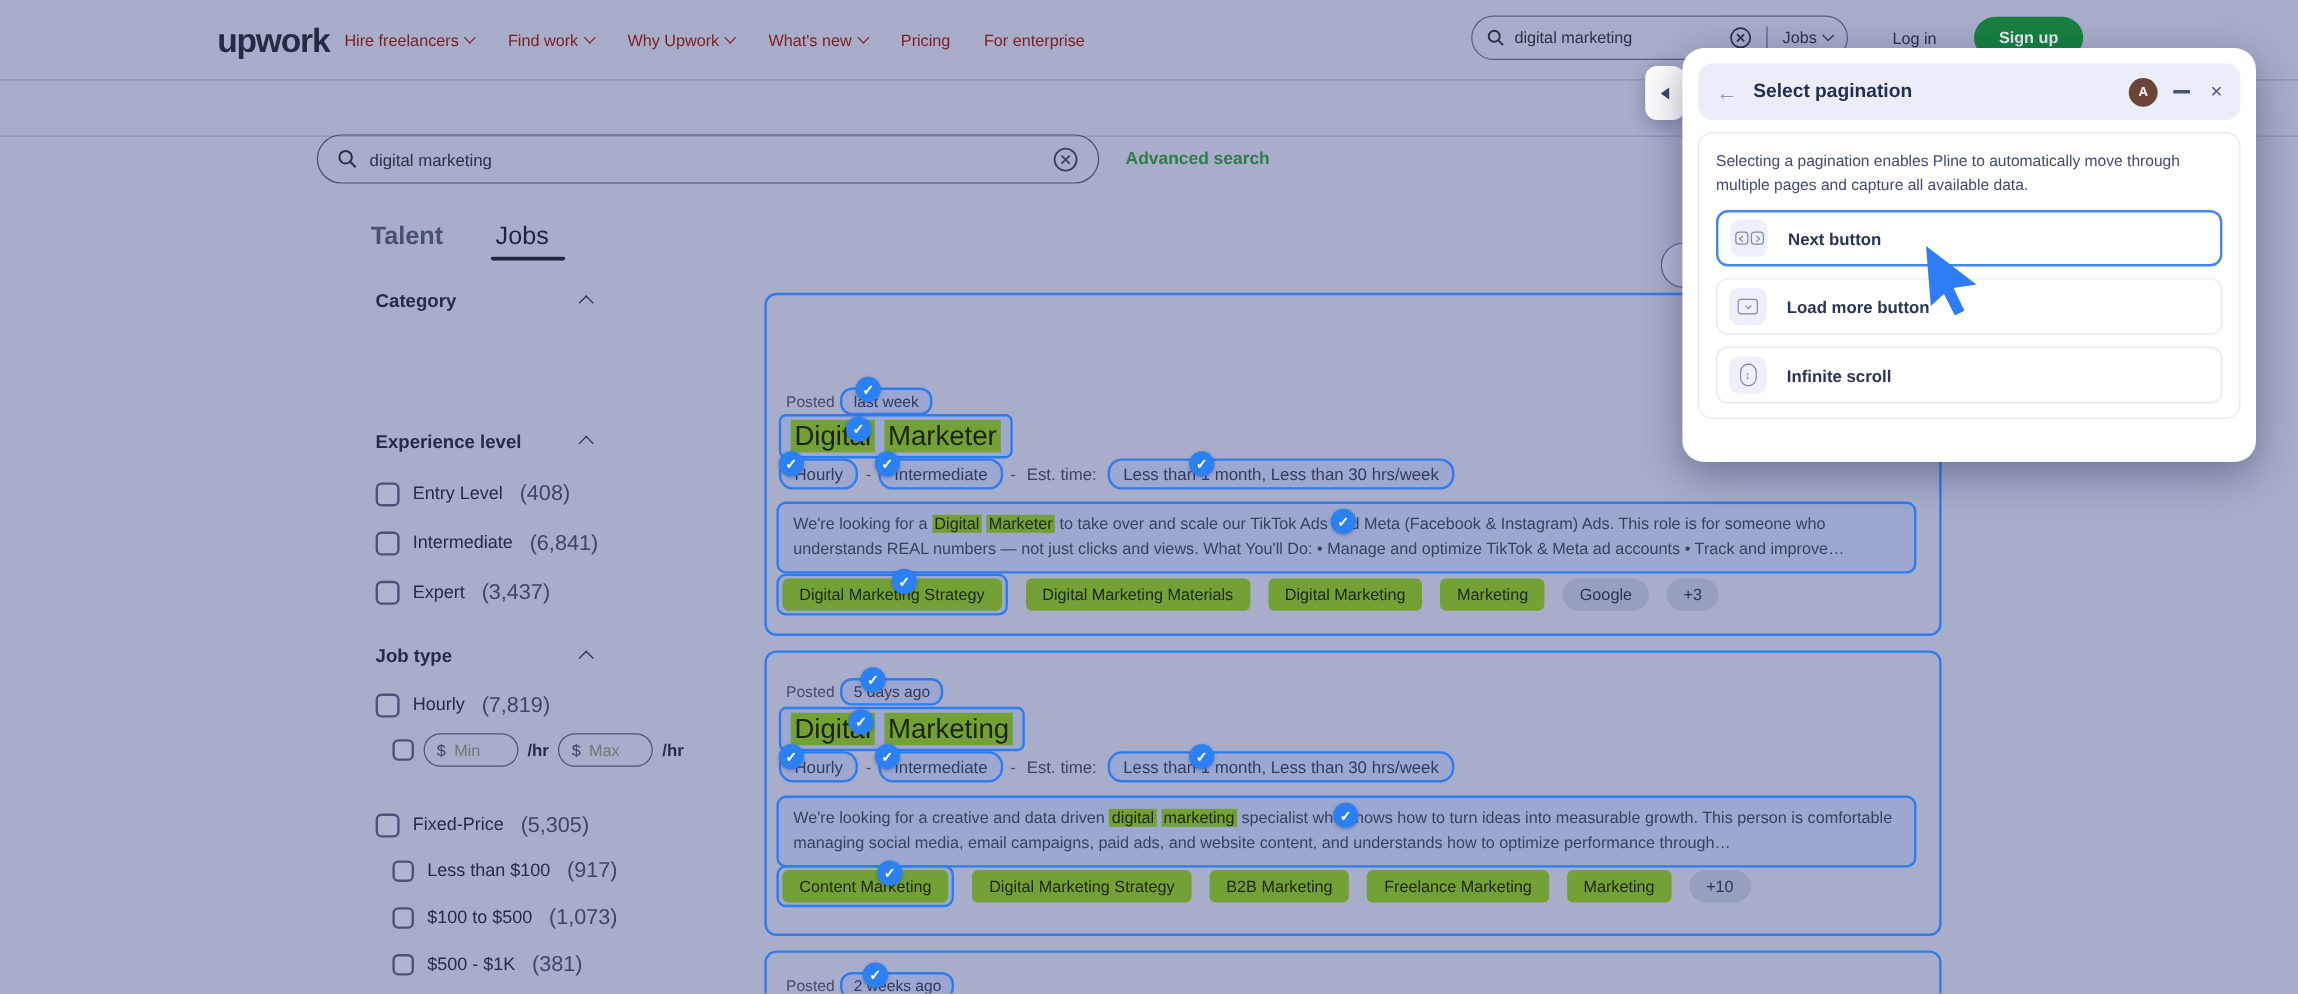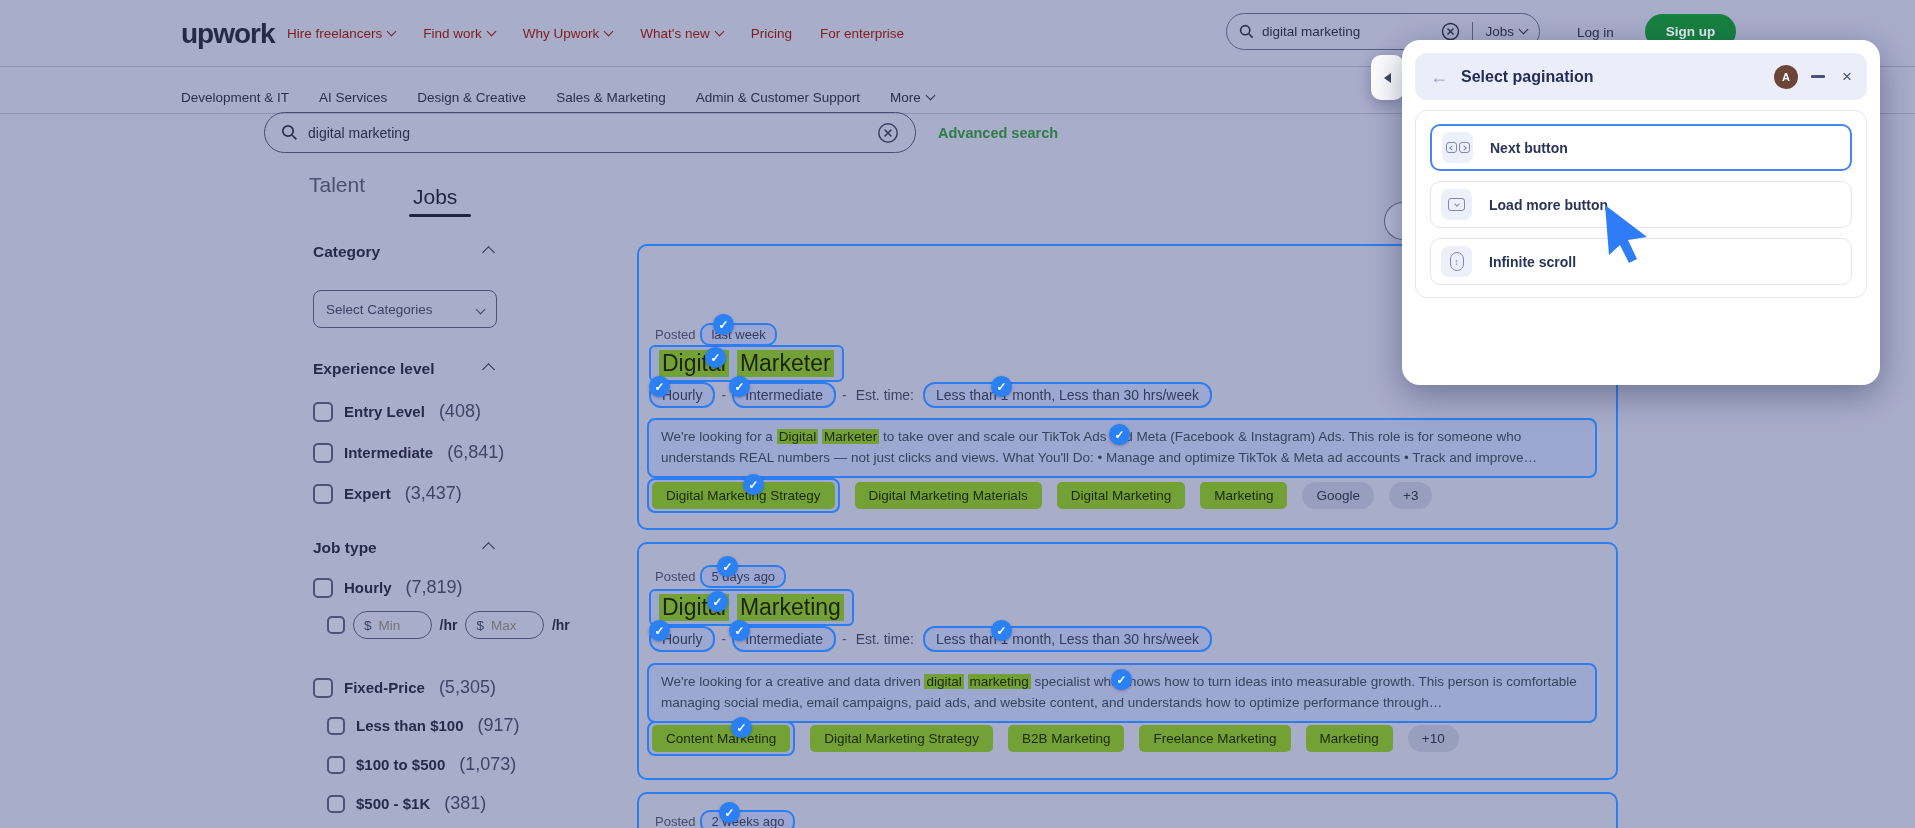--- a/index.html
+++ b/index.html
@@ -29,31 +29,31 @@
   .rowline { position:absolute; left:0; top:113px; width:100%; height:1px; background:rgba(80,86,120,.28); }
 
   
   .bigsearch { position:absolute; left:264px; top:112px; width:652px; height:41px; border:1.5px solid #474d70; border-radius:22px; display:flex; align-items:center; padding:0 16px; gap:10px; color:#2b3049; }
   .bigsearch input { border:none; background:transparent; outline:none; font-size:14px; color:#2b3049; width:480px; font-family:inherit; }
   .clear-x { margin-left:auto; width:22px; height:22px; flex:0 0 auto; }
   .advanced { position:absolute; left:938px; top:125px; font-size:14.5px; font-weight:700; color:#2e7d49; cursor:pointer; }
   .sort-sliver { position:absolute; left:1384px; top:202px; width:36px; height:38px; background:#b6bbd5; border:1.5px solid #575e82; border-right:none; border-radius:19px 0 0 19px; }
 
   
-  .tab-talent { position:absolute; left:309px; top:173px; font-size:21px; font-weight:400; color:#4a5170; cursor:pointer;text-align:right; }
+  .tab-talent { position:absolute; left:309px; top:185px; font-size:21px; font-weight:700; color:#4a5170; cursor:pointer;text-align:right; }
   .tab-jobs { position:absolute; left:413px; top:185px; font-size:21px; font-weight:500; color:#1f2540; cursor:pointer; }
   .tab-underline { position:absolute; left:409px; top:214px; width:62px; height:3px; background:#20263f; border-radius:2px; }
 
   
   .sideheading { position:absolute; width:180px; font-size:15.5px; font-weight:600; color:#262b49; display:flex; justify-content:space-between; align-items:center; }
   .selectbox { position:absolute; left:313px; top:290px; width:184px; height:38px; border:1.5px solid #4d5377; border-radius:8px; display:flex; align-items:center; justify-content:space-between; padding:0 12px; font-size:13.5px; color:#3c4263; cursor:pointer; }
   .fl-row { position:absolute; display:flex; align-items:center; gap:11px; }
   .cb { width:20px; height:20px; border:2px solid #4d5377; border-radius:5px; background:rgba(190,195,218,.35); flex:0 0 auto; cursor:pointer; }
   .cb.small { width:18px; height:18px; }
-  .fl-label { font-size:15px; font-weight:700; color:#262b49; white-space:nowrap; }
+  .fl-label { font-size:15px; font-weight:400; color:#262b49; white-space:nowrap; }
   .fl-count { font-size:18px; color:#3f4566; margin-left:3px; }
   .rate-input { display:flex; align-items:center; border:1.5px solid #4d5377; border-radius:14px; height:28px; padding:0 10px; gap:7px; font-size:13.5px; color:#3c4263; }
   .rate-input input { border:none; background:transparent; outline:none; width:42px; font-size:13.5px; color:#3c4263; font-family:inherit; }
   .perhr { font-size:14px; font-weight:600; color:#262b49; }
 
   
   .card { position:absolute; left:637px; width:981px; border:2px solid #2d7cf0; border-radius:10px; }
   .posted { position:absolute; left:16px; display:flex; align-items:center; gap:5px; font-size:13px; color:#454b6e; }
   .pill { border:2px solid #2d7cf0; border-radius:10px; background:rgba(125,155,230,.3); padding:2px 9px; font-size:13px; color:#343a5c; white-space:nowrap; }
   .jtitle { position:absolute; left:10px; display:inline-flex; gap:8px; border:2px solid #2d7cf0; border-radius:6px; background:rgba(125,155,230,.25); padding:3px 8px; font-size:23px; font-weight:500; color:#1b2410; }
@@ -126,28 +126,20 @@
           <line x1="6.5" y1="6.5" x2="12.5" y2="12.5" stroke="#2b3049" stroke-width="1.4"></line>
           <line x1="12.5" y1="6.5" x2="6.5" y2="12.5" stroke="#2b3049" stroke-width="1.4"></line>
         </svg>
       <span class="divider"></span>
       <span class="scope"><span>Jobs</span><span class="chev"></span></span>
     </div>
     <div class="login">Log in</div>
     <div class="signup">Sign up</div>
   </div>
 
-  <div class="catnav">
-    <span class="navitem">Development &amp; IT</span>
-    <span class="navitem">AI Services</span>
-    <span class="navitem">Design &amp; Creative</span>
-    <span class="navitem">Sales &amp; Marketing</span>
-    <span class="navitem">Admin &amp; Customer Support</span>
-    <span class="navitem"><span>More</span><span class="chev"></span></span>
-  </div>
   <div class="rowline"></div>
 
   <div class="bigsearch">
     <svg class="icn" width="17" height="17" viewBox="0 0 17 17">
         <circle cx="7" cy="7" r="5.2" fill="none" stroke="#2b3049" stroke-width="1.7"></circle>
         <line x1="11" y1="11" x2="15.4" y2="15.4" stroke="#2b3049" stroke-width="1.7"></line>
       </svg>
     <input type="text" value="digital marketing" style="">
     <svg class="icn clear-x" width="22" height="22" viewBox="0 0 22 22">
         <circle cx="11" cy="11" r="9.2" fill="none" stroke="#3a4060" stroke-width="1.5"></circle>
@@ -158,24 +150,20 @@
   <div class="advanced">Advanced search</div>
   <div class="sort-sliver"></div>
 
   <div class="tab-talent">Talent</div>
   <div class="tab-jobs">Jobs</div>
   <div class="tab-underline"></div>
 
   <div class="sideheading" style="left:313px; top:243px;">
     <span>Category</span>
       <span class="chev up big"></span>
-  </div>
-  <div class="selectbox">
-    <span>Select Categories</span>
-      <span class="chev" style="margin-left:0"></span>
   </div>
 
   <div class="sideheading" style="left:313px; top:360px;">
     <span>Experience level</span>
       <span class="chev up big"></span>
   </div>
   <div class="fl-row" style="left:313px; top:401px;">
     <span class="cb"></span>
     <span class="fl-label">Entry Level</span>
     <span class="fl-count">(408)</span>
@@ -322,20 +310,21 @@
 
   <div class="panel">
     <div class="panel-header">
       <span class="back-arrow">←</span>
       <span class="panel-title">Select pagination</span>
       <span class="avatar">A</span>
       <span class="min-btn"></span>
       <span class="close-btn">×</span>
     </div>
     <div class="panel-body">
+      <div class="panel-desc">Selecting a pagination enables Pline to automatically move through multiple pages and capture all available data.</div>
       <div class="opt selected">
         <span class="opt-icon">
           <span class="sq">
               <span class="mini-chev left"></span>
             </span>
           <span class="sq">
               <span class="mini-chev right"></span>
             </span>
         </span>
         <span class="opt-label">Next button</span>

